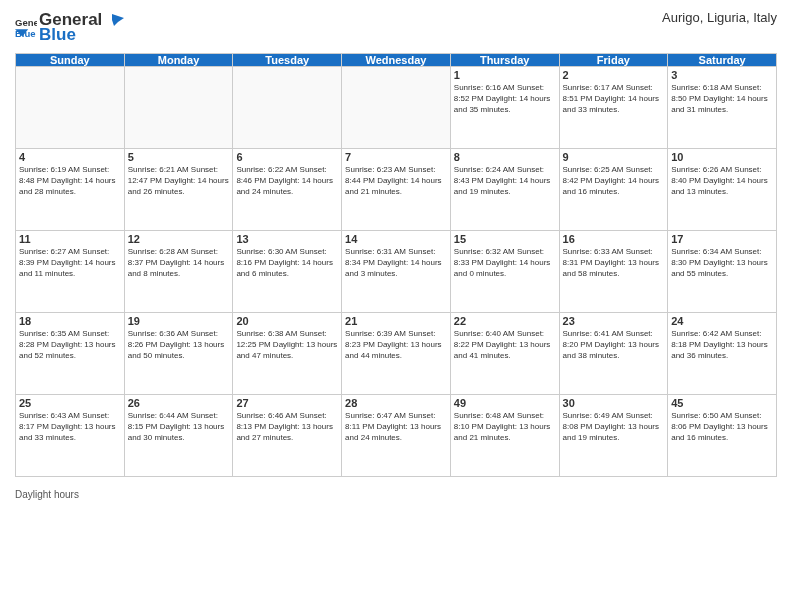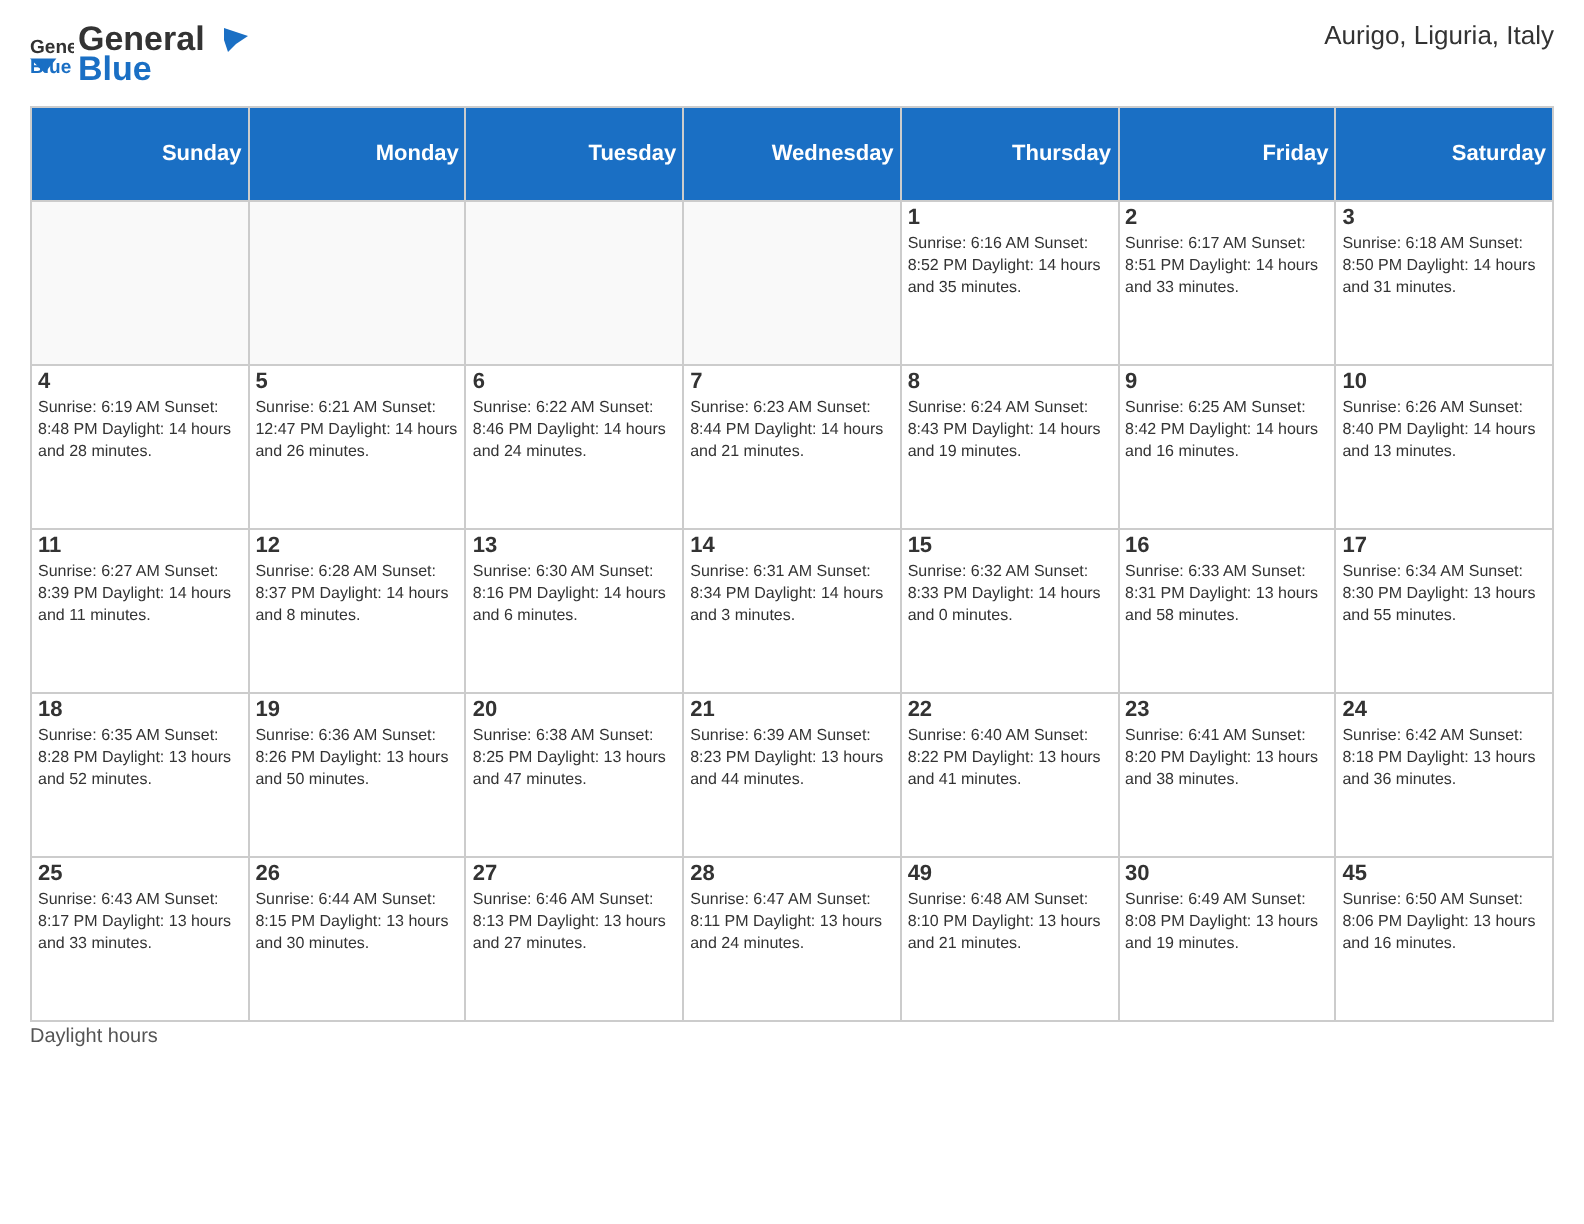--- a/index.html
+++ b/index.html
@@ -45,22 +45,22 @@
     .calendar-table {
       width: 100%;
       border-collapse: collapse;
       table-layout: fixed;
     }
     .calendar-table th {
       background-color: #1a6fc4;
       color: #fff;
       font-size: 11px;
       font-weight: bold;
-      padding: 17px 3px;
-      text-align: right;
+      padding: 0 3px;
+      text-align: center;
       border: 1px solid #ccc;
     }
     .calendar-table td {
       border: 1px solid #ccc;
       vertical-align: top;
       padding: 2px 3px;
       font-size: 8.5px;
       color: #333;
       height: 82px;
       background: #fff;
@@ -73,21 +73,21 @@
       font-weight: bold;
       display: block;
       margin-bottom: 1px;
     }
     .day-info {
       font-size: 8px;
       line-height: 1.4;
       color: #333;
     }
     .footer {
-      margin-top: 2px;
+      margin-top: 12px;
       font-size: 10px;
       color: #555;
       text-align: left;
     }
   </style>
 </head>
 <body>
 
 <div class="page">
   <div class="header">
@@ -247,21 +247,21 @@
           </td>
           <td>
             <span class="day-number">19</span>
             <div class="day-info">Sunrise: 6:36 AM
 Sunset: 8:26 PM
 Daylight: 13 hours and 50 minutes.</div>
           </td>
           <td>
             <span class="day-number">20</span>
             <div class="day-info">Sunrise: 6:38 AM
-Sunset: 8:25 PM
+Sunset: 12:25 PM
 Daylight: 13 hours and 47 minutes.</div>
           </td>
           <td>
             <span class="day-number">21</span>
             <div class="day-info">Sunrise: 6:39 AM
 Sunset: 8:23 PM
 Daylight: 13 hours and 44 minutes.</div>
           </td>
           <td>
             <span class="day-number">22</span>

